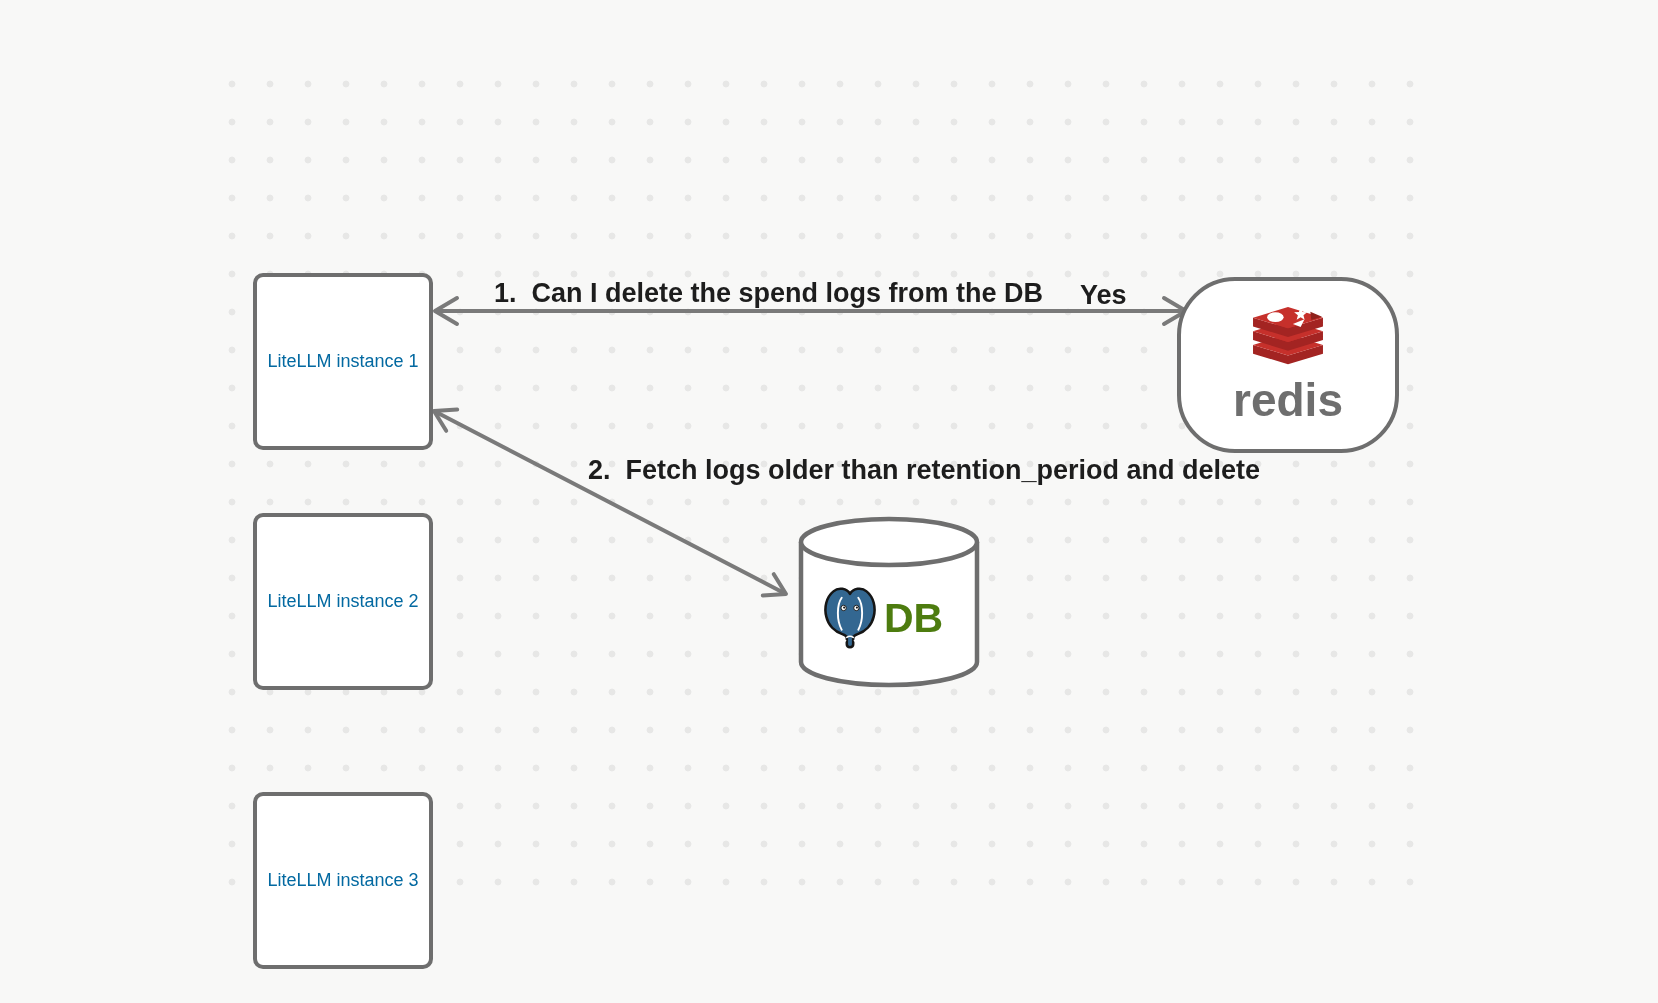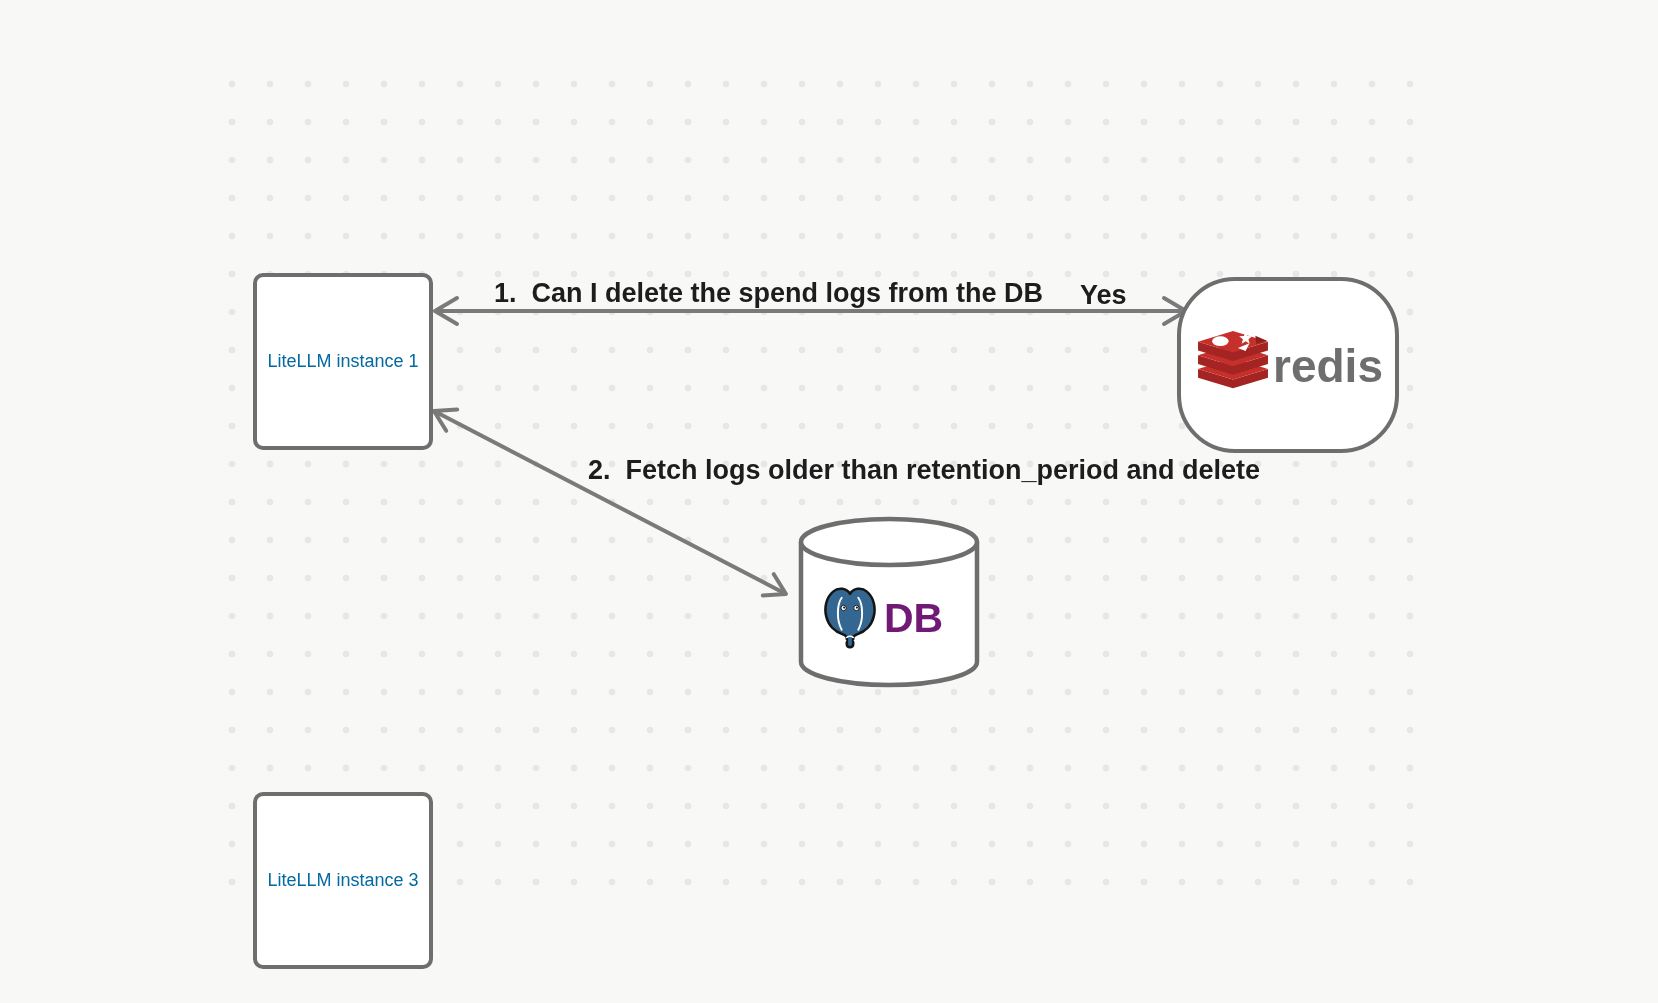--- a/index.html
+++ b/index.html
@@ -31,35 +31,35 @@
   .node-box .box-label{
     font-size:18px;color:#0369a1;line-height:1.2;text-align:center;
   }
   .redis-node{
     position:absolute;
     left:1177px;top:277px;
     width:214px;height:168px;
     background:#ffffff;
     border:4px solid #6e6e6e;
     border-radius:58px;
-    display:flex;align-items:center;justify-content:center;
+    display:flex;flex-direction:column;align-items:center;justify-content:center;
   }
   .redis-word{
     font-size:46px;font-weight:700;color:#6e6e6e;
     line-height:1;margin-top:2px;letter-spacing:0px;
   }
   .cylinder-wrap{
     position:absolute;left:797px;top:515px;width:184px;height:174px;
   }
   .db-inner{
     position:absolute;left:818px;top:581px;width:160px;height:75px;
     display:flex;align-items:center;
   }
   .db-label{
-    font-size:41px;font-weight:600;color:#701a75;line-height:1;margin-left:2px;
+    font-size:41px;font-weight:600;color:#4d7c0f;line-height:1;margin-left:2px;
   }
   .edge-label{
     position:absolute;
     font-size:27px;font-weight:700;color:#1d1d1d;
     line-height:1;white-space:pre;
   }
   .lbl-1{left:494px;top:280px;}
   .lbl-yes{left:1080px;top:282px;}
   .lbl-2{left:572px;top:457px;margin-left:16px;}
   svg{display:block;}
@@ -82,20 +82,23 @@
       <g>
         <line x1="436" y1="412" x2="784" y2="593"></line>
         <polyline points="446.2,430.8 434,411 457.2,409.6"></polyline>
         <polyline points="762.8,595.4 786,594 773.8,574.2"></polyline>
       </g>
     </g>
   </svg>
 
   <div class="node-box" style="top:273px">
     <span class="box-label">LiteLLM instance 1</span>
+  </div>
+  <div class="node-box" style="top:513px">
+    <span class="box-label">LiteLLM instance 2</span>
   </div>
   <div class="node-box" style="top:792px">
     <span class="box-label">LiteLLM instance 3</span>
   </div>
 
   <div class="redis-node">
     <svg width="80" height="68" viewBox="0 0 80 70">
 
       <polygon points="4,39 40,50 76,39 76,48 40,59 4,48" fill="#A32422"></polygon>
       <polygon points="4,39 40,28 76,39 40,50" fill="#C6302B"></polygon>

